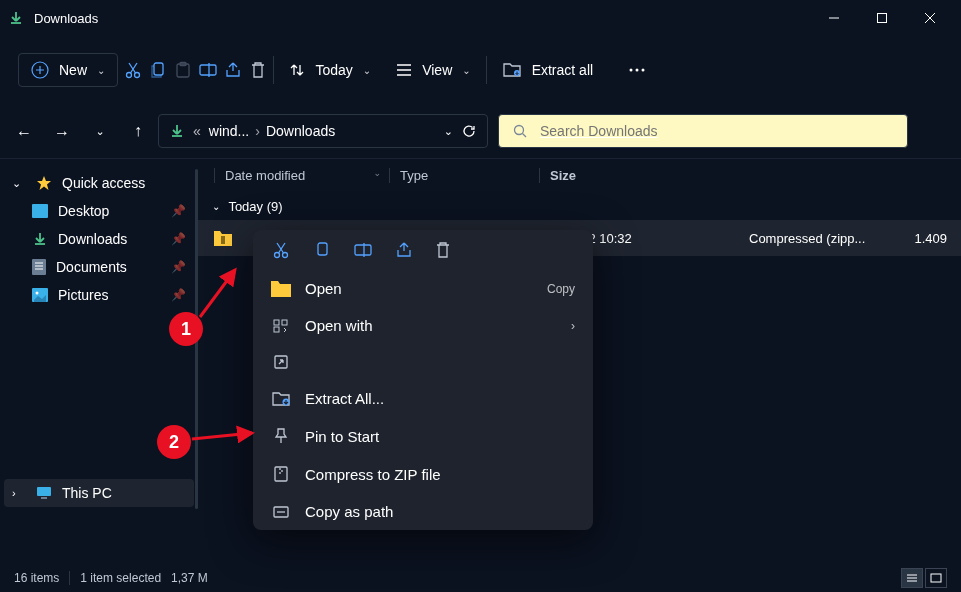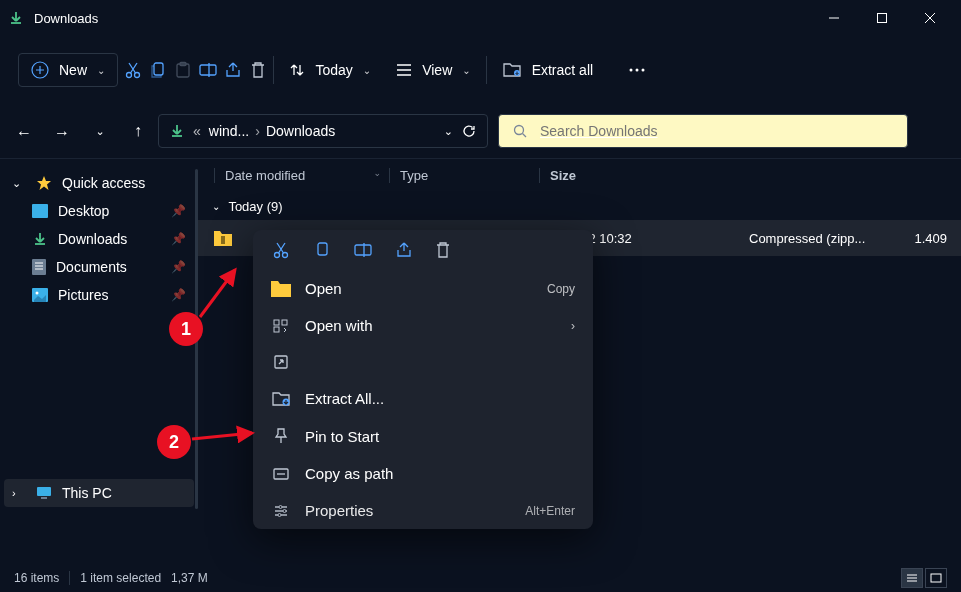--- a/index.html
+++ b/index.html
@@ -389,38 +389,35 @@
   <div class="ctx-item">
     <span class="ctx-icon">
         <svg width="16" height="18" viewBox="0 0 16 18">
           <path d="M5 2 L11 2 L11 7 L13 10 L3 10 L5 7 Z M8 10 L8 16" stroke="#c0c8d4" fill="none" stroke-width="1.3"></path>
         </svg>
       </span>
     <span>Pin to Start</span>
   </div>
   <div class="ctx-item">
     <span class="ctx-icon">
+        <svg width="16" height="18" viewBox="0 0 16 18">
+          <rect x="2" y="2" width="12" height="14" rx="1" stroke="#c0c8d4" fill="none" stroke-width="1.3"></rect>
+          <path d="M7 3 L7 5 M9 5 L9 7 M7 7 L7 9" stroke="#c0c8d4" stroke-width="1.3"></path>
+        </svg>
+      </span>
+    <span>Compress to ZIP file</span>
+  </div>
+  <div class="ctx-item">
+    <span class="ctx-icon">
         <svg width="18" height="14" viewBox="0 0 18 14">
           <rect x="2" y="2" width="14" height="10" rx="1" stroke="#c0c8d4" fill="none" stroke-width="1.3"></rect>
           <path d="M5 7 L13 7" stroke="#c0c8d4" stroke-width="1.3"></path>
         </svg>
       </span>
     <span>Copy as path</span>
-  </div>
-  <div class="ctx-item" style="opacity:0.9">
-    <span class="ctx-icon">
-        <svg width="16" height="14" viewBox="0 0 16 14">
-          <path d="M2 3 L6 3 M9 3 L14 3 M2 7 L10 7 M13 7 L14 7 M2 11 L5 11 M8 11 L14 11" stroke="#c0c8d4" stroke-width="1.3"></path>
-          <circle cx="7.5" cy="3" r="1.5" stroke="#c0c8d4" fill="none"></circle>
-          <circle cx="11.5" cy="7" r="1.5" stroke="#c0c8d4" fill="none"></circle>
-          <circle cx="6.5" cy="11" r="1.5" stroke="#c0c8d4" fill="none"></circle>
-        </svg>
-      </span>
-    <span>Properties</span>
-    <span class="shortcut">Alt+Enter</span>
   </div>
 </div>
 
 <div class="annotation" style="left:169px;top:312px">1</div>
 <svg class="arrow-svg" style="left:195px;top:262px" width="50" height="60">
     <defs>
       <marker id="ah1" markerWidth="6" markerHeight="6" refX="5" refY="3" orient="auto">
         <path d="M0 0 L6 3 L0 6 Z" fill="#e81123"></path>
       </marker>
     </defs>

